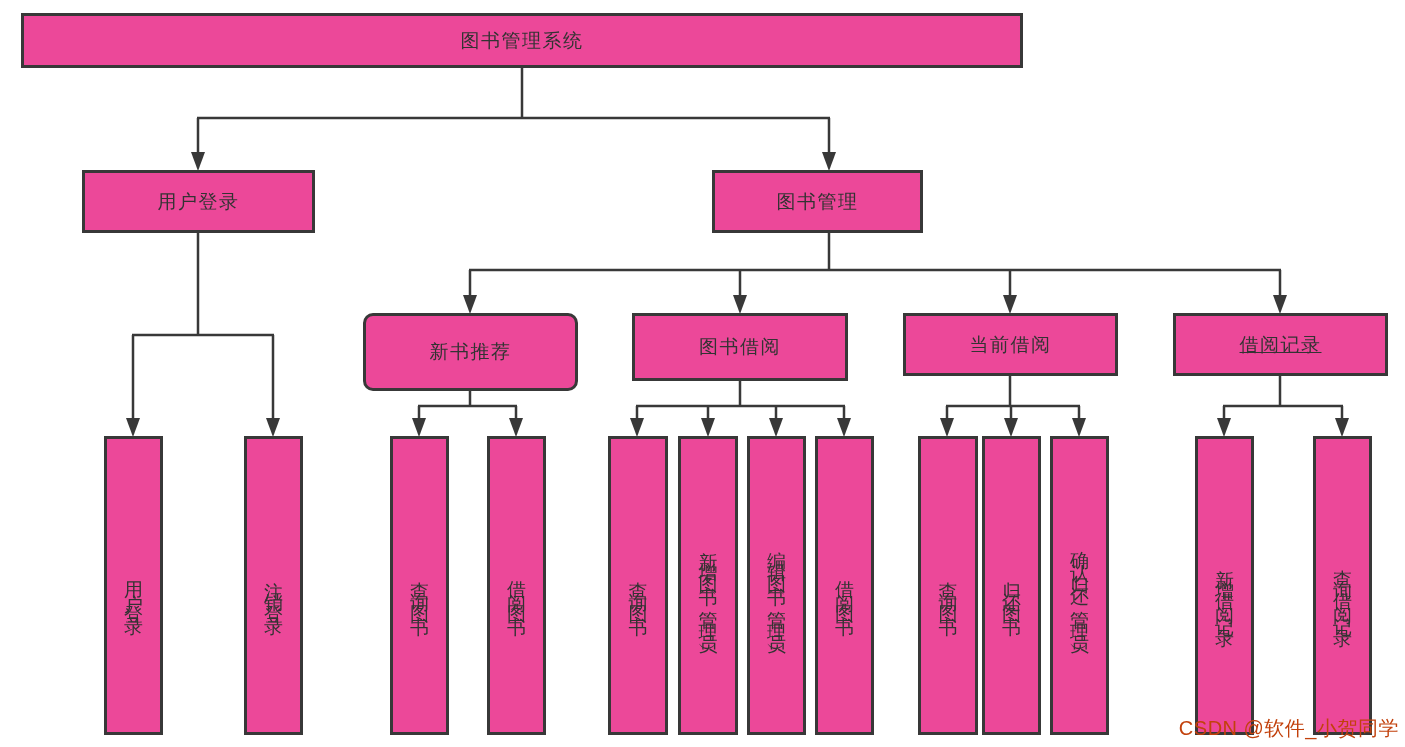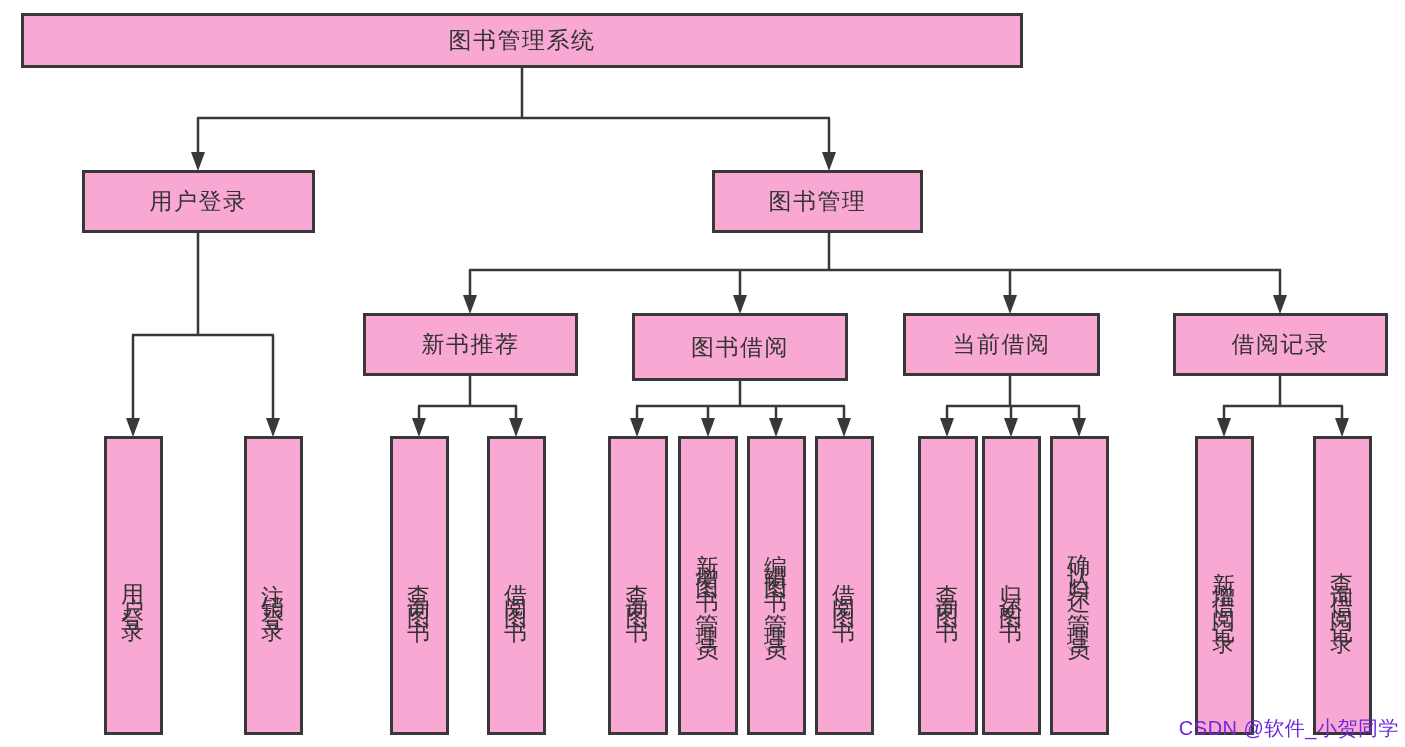--- a/index.html
+++ b/index.html
@@ -4,33 +4,33 @@
 <style>
   * { margin:0; padding:0; box-sizing:border-box; }
   html,body { background:#ffffff; }
   body { font-family:"Liberation Sans","DejaVu Sans",sans-serif; }
   .canvas {
     position:relative; width:1405px; height:747px;
     background:#ffffff; overflow:hidden; color:#333333;
   }
   .wires { position:absolute; left:0; top:0; width:1405px; height:747px; }
   .box {
-    position:absolute; background:#f9a8d4;
+    position:absolute; background:#ec4899;
     border:3px solid #383838;
     display:flex; align-items:center; justify-content:center;
-    font-size:23px; color:#333333; letter-spacing:1.5px;
+    font-size:19px; color:#333333; letter-spacing:1.5px;
     white-space:nowrap; z-index:2;text-align:right;
   }
   .vbox {
     writing-mode:vertical-rl; text-orientation:mixed;
     letter-spacing:12px; padding-top:8px; white-space:normal;
   }
   .watermark {
     position:absolute; right:6px; bottom:5px;
-    font-size:20px; color:#6d28d9; letter-spacing:0.5px; z-index:3;text-align:right;
+    font-size:20px; color:#c2410c; letter-spacing:0.5px; z-index:3;text-align:right;
   }
 </style>
 </head>
 <body>
 
 <div class="canvas">
 
   <svg class="wires" viewBox="0 0 1405 747" xmlns="http://www.w3.org/2000/svg" aria-hidden="true">
     <g stroke="#383838" stroke-width="2.5" fill="none">
 
@@ -69,24 +69,24 @@
       <polygon points="1217,418 1231,418 1224,437"></polygon>
       <polygon points="1335,418 1349,418 1342,437"></polygon>
     </g>
   </svg>
 
   <div class="box" style="left:21px; top:13px; width:1002px; height:55px;">图书管理系统</div>
 
   <div class="box" style="left:82px; top:170px; width:233px; height:63px;">用户登录</div>
   <div class="box" style="left:712px; top:170px; width:211px; height:63px;">图书管理</div>
 
-  <div class="box" style="left:363px; top:313px; width:215px; height:63px;">新书推荐</div>
+  <div class="box" style="left:363px; top:313px; width:215px; height:78px;border-radius:10px;">新书推荐</div>
   <div class="box" style="left:632px; top:313px; width:216px; height:68px;">图书借阅</div>
-  <div class="box" style="left:903px; top:313px; width:197px; height:63px;">当前借阅</div>
-  <div class="box" style="left:1173px; top:313px; width:215px; height:63px;">借阅记录</div>
+  <div class="box" style="left:903px; top:313px; width:215px; height:63px;">当前借阅</div>
+  <div class="box" style="left:1173px; top:313px; width:215px; height:63px;text-decoration:underline;">借阅记录</div>
 
   <div class="box vbox" style="left:104px; top:436px; width:59px; height:299px;">用户登录</div>
   <div class="box vbox" style="left:244px; top:436px; width:59px; height:299px;">注销登录</div>
 
   <div class="box vbox" style="left:390px; top:436px; width:59px; height:299px;">查询图书</div>
   <div class="box vbox" style="left:487px; top:436px; width:59px; height:299px;">借阅图书</div>
 
   <div class="box vbox" style="left:608px; top:436px; width:60px; height:299px;">查询图书</div>
   <div class="box vbox" style="left:678px; top:436px; width:60px; height:299px;">新增图书（管理员）</div>
   <div class="box vbox" style="left:747px; top:436px; width:59px; height:299px;">编辑图书（管理员）</div>

